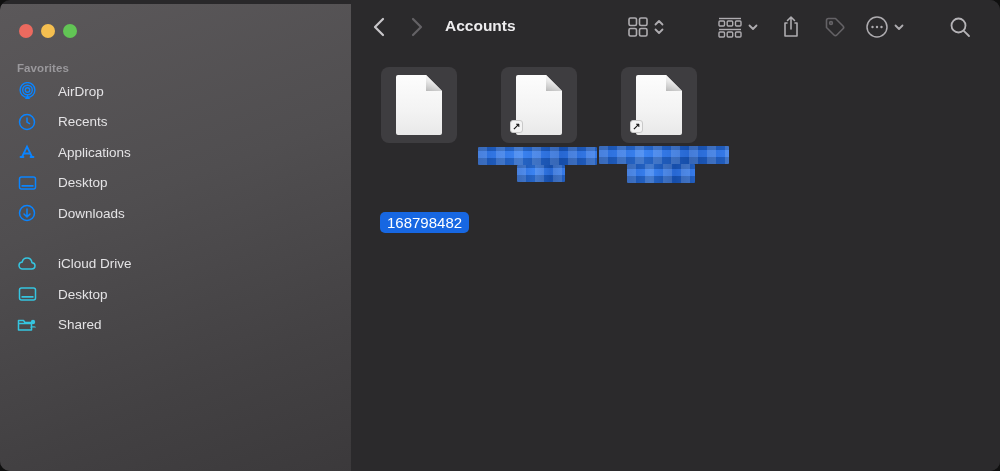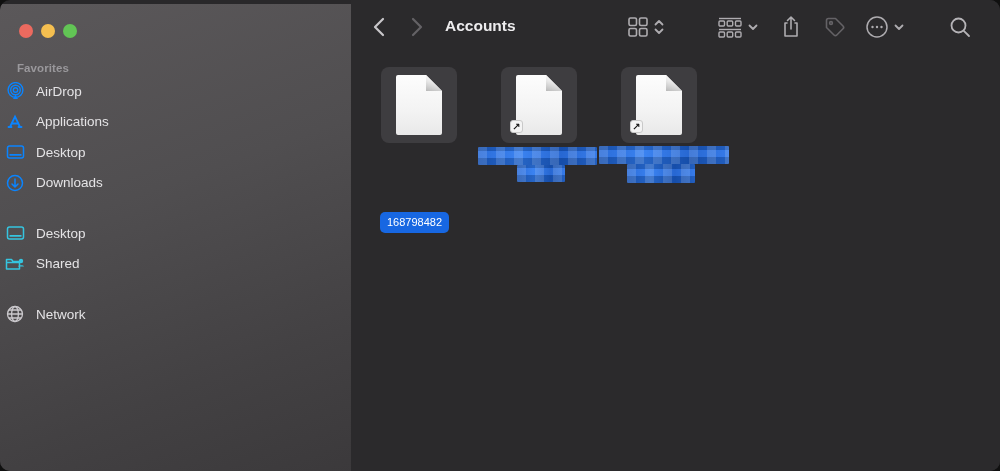--- a/index.html
+++ b/index.html
@@ -15,21 +15,21 @@
   }
   .divider { position:absolute; left:359px; top:0; width:2px; height:471px; background:#0a0a0a; }
   .traffic { position:absolute; top:20px; left:19px; display:flex; gap:8px; }
   .light { width:14px; height:14px; border-radius:50%; }
   .sb-content { position:absolute; left:0; top:56px; width:100%; }
   .sb-header {
     height:16px; line-height:16px; padding-left:17px; font-size:11.5px; font-weight:700;
     color:#9a989c; letter-spacing:.1px;
   }
   .sb-row {
-    display:flex; align-items:center; height:30.5px; padding-left:4px; gap:10px;
+    display:flex; align-items:center; height:30.5px; padding-left:16px; gap:20px;
     color:#e4e3e5; font-size:13.5px; border-radius:6px;
   }
   .sb-ic { width:22px; height:22px; display:flex; align-items:center; justify-content:center; flex:0 0 22px; }
   .sb-gap { height:20px; }
   .blue { color:#0a84ff; }
   .cyan { color:#35c5e0; }
   .gray-ic { color:#cbc9cd; }
   
   .main { position:absolute; left:351px; top:0; width:745px; height:471px; background:#2b2a2c; }
   .toolbar { position:absolute; left:0; top:0; width:100%; height:54px; }
@@ -53,21 +53,21 @@
     background:linear-gradient(200deg,#ffffff 20%,#e4e4e4 55%,#b9b9b9 100%);
     filter:drop-shadow(-1px 1px 1px rgba(0,0,0,.25));
   }
   .alias-badge {
     position:absolute; left:9px; top:53px; width:13px; height:13px; border-radius:3px;
     background:#f4f4f4; border:1px solid #c9c9c9; color:#141414;
     font-size:10px; font-weight:700; line-height:11px; text-align:center;
   }
   .label-pill {
     position:absolute; top:145px; height:21px; line-height:21px; padding:0 7px; border-radius:5px;
-    background:#1767e2; color:#ffffff; font-size:11px; font-weight:500; white-space:nowrap;
+    background:#1767e2; color:#ffffff; font-size:15px; font-weight:500; white-space:nowrap;
   }
   .redact {
     position:absolute; border-radius:1px;
     background:
       repeating-linear-gradient(90deg, rgba(255,255,255,.14) 0 9px, rgba(0,0,0,0) 9px 18px),
       repeating-linear-gradient(0deg, rgba(0,0,0,.18) 0 7px, rgba(255,255,255,.06) 7px 14px),
       linear-gradient(90deg,#1d63d6,#2f7bf0 35%,#1a5ecf 70%,#2a73e8);
   }
   svg { display:block; }
 </style>
@@ -91,20 +91,29 @@
           <svg width="19" height="19" viewBox="0 0 19 19" fill="none" stroke="currentColor" stroke-width="1.4">
             <circle cx="9.5" cy="8" r="2.2"></circle>
               <circle cx="9.5" cy="8" r="4.8"></circle>
               <circle cx="9.5" cy="8" r="7.4"></circle>
             <path d="M7 17 L9.5 12.5 L12 17 Z" fill="currentColor" stroke="none"></path>
           </svg>
         </span>
         <span>AirDrop</span>
       </div>
 
+      <div class="sb-row">
+        <span class="sb-ic blue">
+          <svg width="18" height="18" viewBox="0 0 18 18" fill="none" stroke="currentColor" stroke-width="1.5">
+            <circle cx="9" cy="9" r="7.5"></circle>
+              <path d="M9 4.5 V9 L12 11"></path>
+          </svg>
+        </span>
+        <span>Recents</span>
+      </div>
 
       <div class="sb-row">
         <span class="sb-ic blue">
           <svg width="18" height="18" viewBox="0 0 18 18" fill="none" stroke="currentColor" stroke-width="1.8" stroke-linecap="round">
             <path d="M4 14 L9 3.5 L14 14"></path>
               <path d="M5.8 10.5 H12.2"></path>
               <path d="M2.5 14 H5.5 M12.5 14 H15.5"></path>
           </svg>
         </span>
         <span>Applications</span>
@@ -125,20 +134,28 @@
           <svg width="18" height="18" viewBox="0 0 18 18" fill="none" stroke="currentColor" stroke-width="1.5">
             <circle cx="9" cy="9" r="7.5"></circle>
               <path d="M9 5 V12.5 M6 10 L9 13 L12 10" stroke-linecap="round" stroke-linejoin="round"></path>
           </svg>
         </span>
         <span>Downloads</span>
       </div>
 
       <div class="sb-gap"></div>
 
+      <div class="sb-row">
+        <span class="sb-ic cyan">
+          <svg width="20" height="15" viewBox="0 0 20 15" fill="none" stroke="currentColor" stroke-width="1.5">
+            <path d="M5.5 13 H14.5 C16.5 13 18 11.6 18 9.8 C18 8 16.6 6.8 15 6.7 C14.6 4 12.5 2 10 2 C7.6 2 5.7 3.7 5.2 6 C3.4 6.2 2 7.6 2 9.5 C2 11.4 3.5 13 5.5 13 Z" stroke-linejoin="round"></path>
+          </svg>
+        </span>
+        <span>iCloud Drive</span>
+      </div>
 
 
       <div class="sb-row">
         <span class="sb-ic cyan">
           <svg width="19" height="16" viewBox="0 0 19 16" fill="none" stroke="currentColor" stroke-width="1.5">
             <rect x="1.5" y="2" width="16" height="12" rx="2"></rect>
               <path d="M3.5 10.8 H15.5" stroke-width="1.8"></path>
           </svg>
         </span>
         <span>Desktop</span>
@@ -150,30 +167,20 @@
             <path d="M1.5 4 V13 H14.5 V5.5 H8 L6.5 3.5 H1.5 Z M1.5 6.5 H14.5" stroke-linejoin="round"></path>
             <circle cx="16" cy="5" r="2.2" fill="currentColor" stroke="none"></circle>
             <path d="M13 10.5 C13 8.8 19 8.8 19 10.5" fill="currentColor" stroke="none"></path>
           </svg>
         </span>
         <span>Shared</span>
       </div>
 
       <div class="sb-gap"></div>
 
-      <div class="sb-row">
-        <span class="sb-ic gray-ic">
-          <svg width="18" height="18" viewBox="0 0 18 18" fill="none" stroke="currentColor" stroke-width="1.3">
-            <circle cx="9" cy="9" r="7.5"></circle>
-              <ellipse cx="9" cy="9" rx="3.4" ry="7.5"></ellipse>
-              <path d="M1.5 9 H16.5 M2.6 5 H15.4 M2.6 13 H15.4"></path>
-          </svg>
-        </span>
-        <span>Network</span>
-      </div>
     </div>
   </div>
 
   <div class="divider"></div>
 
   <div class="main">
 
     <div class="toolbar">
       <div class="tbtn" style="left:22px">
         <svg width="12" height="20" viewBox="0 0 12 20" fill="none" stroke="#c9c7cb" stroke-width="2.2" stroke-linecap="round" stroke-linejoin="round">

